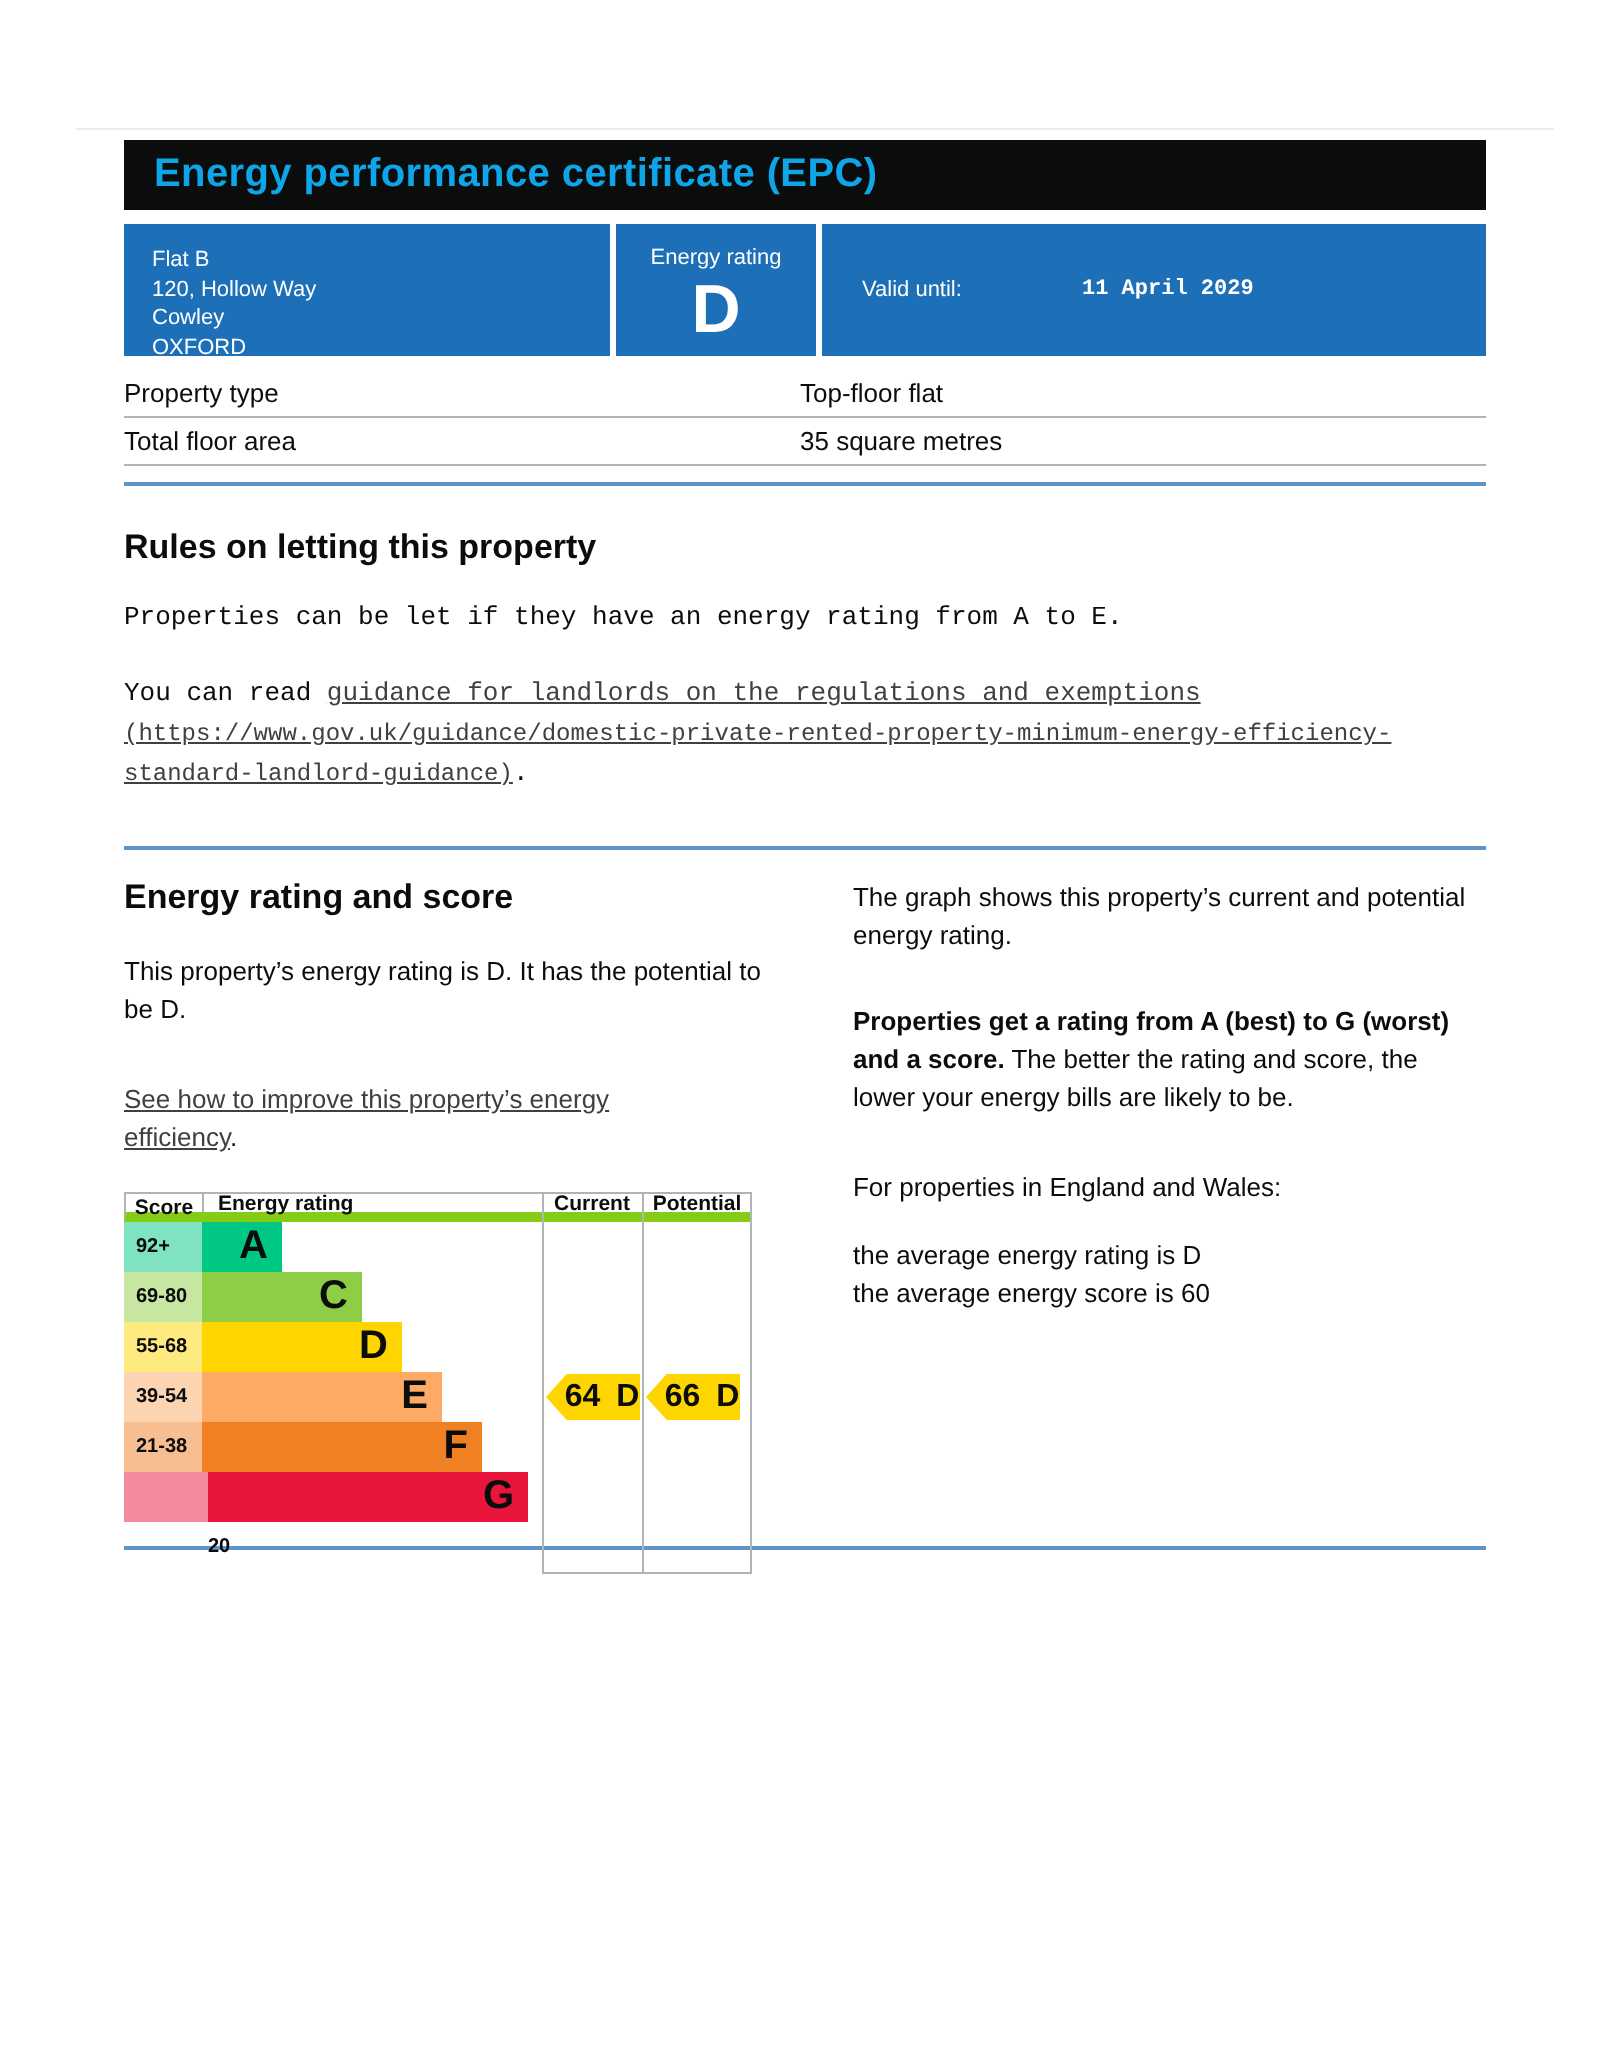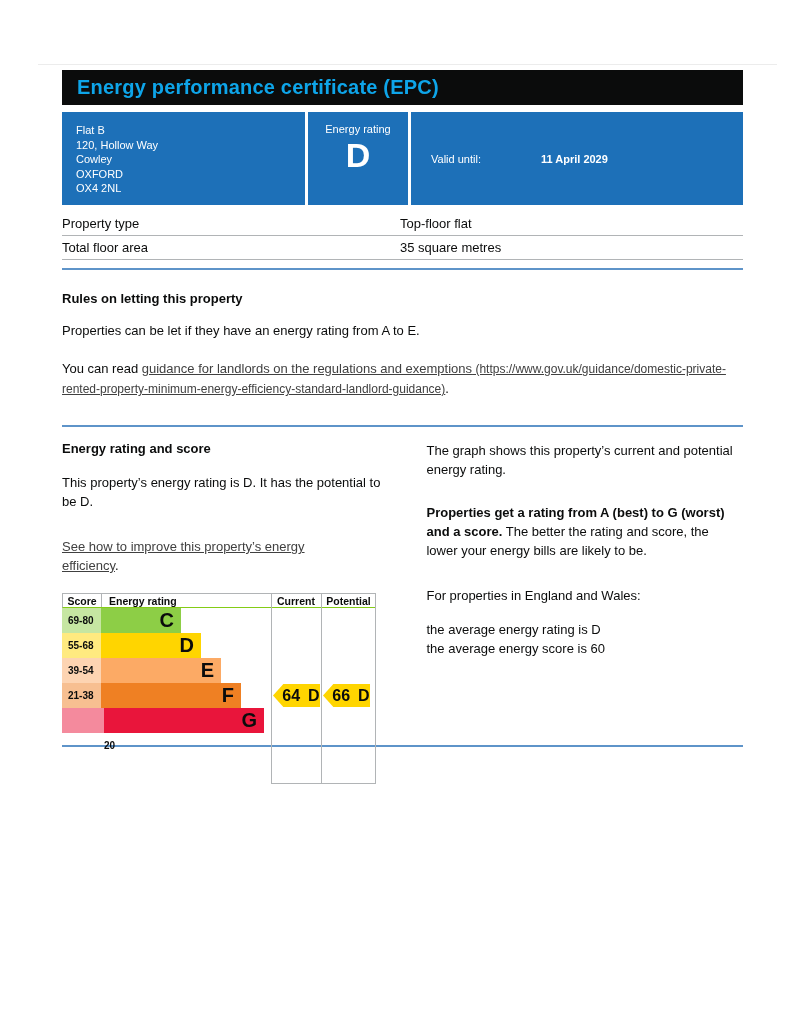--- a/index.html
+++ b/index.html
@@ -7,64 +7,64 @@
     font-family:"Liberation Sans","DejaVu Sans",sans-serif; color:#0b0c0c; }
   .top-rule { margin:64px 23px 0 38px; border-top:1px solid #ececec; }
   .content { margin:0 57px 0 62px; width:681px; }
 
   
   .epc-titlebar { margin-top:5px; height:35px; background:#0b0c0c; color:#0ea5e9;
     display:flex; align-items:center; padding-left:15px;
     font-size:20px; font-weight:bold; letter-spacing:0.2px; }
 
   
-  .banner { margin-top:7px; display:flex; gap:3px; height:93px; }
+  .banner { margin-top:7px; display:flex; gap:3px; height:66px; }
   .banner .panel { background:#1d70b8; color:#ffffff; }
   .addr-panel { width:243px; padding:11px 14px; font-size:11px; line-height:14.5px; }
   .rating-panel { width:100px; display:flex; flex-direction:column; align-items:center;
     padding-top:11px; }
   .rating-panel .rp-label { font-size:11px; }
   .rating-panel .rp-letter { font-size:34px; font-weight:bold; line-height:40px; }
   .validity-panel { flex:1; display:flex; flex-direction:row; gap:3px; background:transparent; }
   .vbox { flex:1; background:#1d70b8; color:#fff; display:flex; align-items:center;
     padding-left:20px; font-size:11px; }
   .vbox .lbl { width:110px; }
-  .vbox .val { font-weight:bold; }
+  .vbox .val { font-weight:bold;font-family:Liberation Mono, monospace; }
 
   
   .prop-table { margin-top:7px; }
   .prow { display:flex; align-items:center; height:24px; border-bottom:1px solid #b1b4b6;
     font-size:13px; }
   .prow .plabel { width:338px; }
 
   hr.blue { border:0; border-top:2px solid #5e94c9; margin:8px 0 0; }
   hr.blue.hr2 { margin-top:26px; }
   hr.blue.hr3 { margin-top:12px; }
 
-  h2.sect { margin-top:21px; font-size:13px; font-weight:bold; }
-  .body-p { margin-top:15px; font-size:13px; line-height:20px; }
+  h2.sect { margin-top:21px; font-size:17px; font-weight:bold; }
+  .body-p { margin-top:15px; font-size:13px; line-height:20px;font-family:Liberation Mono, monospace; }
   .body-p.gap { margin-top:18px; }
   a.lnk { color:#404040; text-decoration:underline; cursor:pointer; }
   a.lnk .link-url { font-size:12px; }
 
   
   .twocol { margin-top:14px; display:flex; }
   .leftcol { width:345px; }
   .leftcol h2.sect { margin-top:0; }
   .leftcol .intro { margin-top:17px; font-size:13px; line-height:19px; max-width:332px; }
   .leftcol .improve { margin-top:26px; font-size:13px; line-height:19px; max-width:302px; }
   .rightcol { margin-left:20px; width:317px; font-size:13px; line-height:19px; }
   .rightcol .rp2 { margin-top:24px; }
   .rightcol .rp3 { margin-top:26px; }
   .rightcol .rp4 { margin-top:15px; }
 
   
   .chart { position:relative; margin-top:18px; width:314px; }
   .chart-header { display:flex; height:15px; border-top:1px solid #b1b4b6;
-    border-bottom:1px solid #84cc16; border-left:1px solid #b1b4b6;
+    border-bottom:5px solid #84cc16; border-left:1px solid #b1b4b6;
     font-size:10.5px; font-weight:bold; align-items:center; }
   .ch-score { width:39px; text-align:center; border-right:1px solid #b1b4b6;
     height:100%; line-height:14px; }
   .ch-rating { flex:1; padding-left:7px; }
   .ch-current { width:50px; text-align:center; }
   .ch-potential { width:55px; text-align:center; }
   .band-row { display:flex; height:25px; }
   .score-cell { width:39px; font-size:10px; font-weight:bold; line-height:25px;
     padding-left:6px; }
   .band-bar { font-size:20px; font-weight:bold; line-height:25px; text-align:right;
@@ -138,20 +138,24 @@
 
       <div class="chart" id="epc-chart">
         <div class="chart-header">
           <div class="ch-score">Score</div>
           <div class="ch-rating">Energy rating</div>
           <div class="ch-current">Current</div>
           <div class="ch-potential">Potential</div>
         </div>
         <div id="chart-body">
             <div class="band-row">
+              <div class="score-cell" style="background: rgb(128, 227, 192);">92+</div>
+              <div class="band-bar" style="background: rgb(0, 199, 129); width: 40px;">A</div>
+            </div>
+            <div class="band-row">
               <div class="score-cell" style="background: rgb(198, 230, 162);">69-80</div>
               <div class="band-bar" style="background: rgb(141, 206, 70); width: 80px;">C</div>
             </div>
             <div class="band-row">
               <div class="score-cell" style="background: rgb(255, 234, 128);">55-68</div>
               <div class="band-bar" style="background: rgb(255, 213, 0); width: 100px;">D</div>
             </div>
             <div class="band-row">
               <div class="score-cell" style="background: rgb(253, 212, 178);">39-54</div>
               <div class="band-bar" style="background: rgb(252, 170, 101); width: 120px;">E</div>

